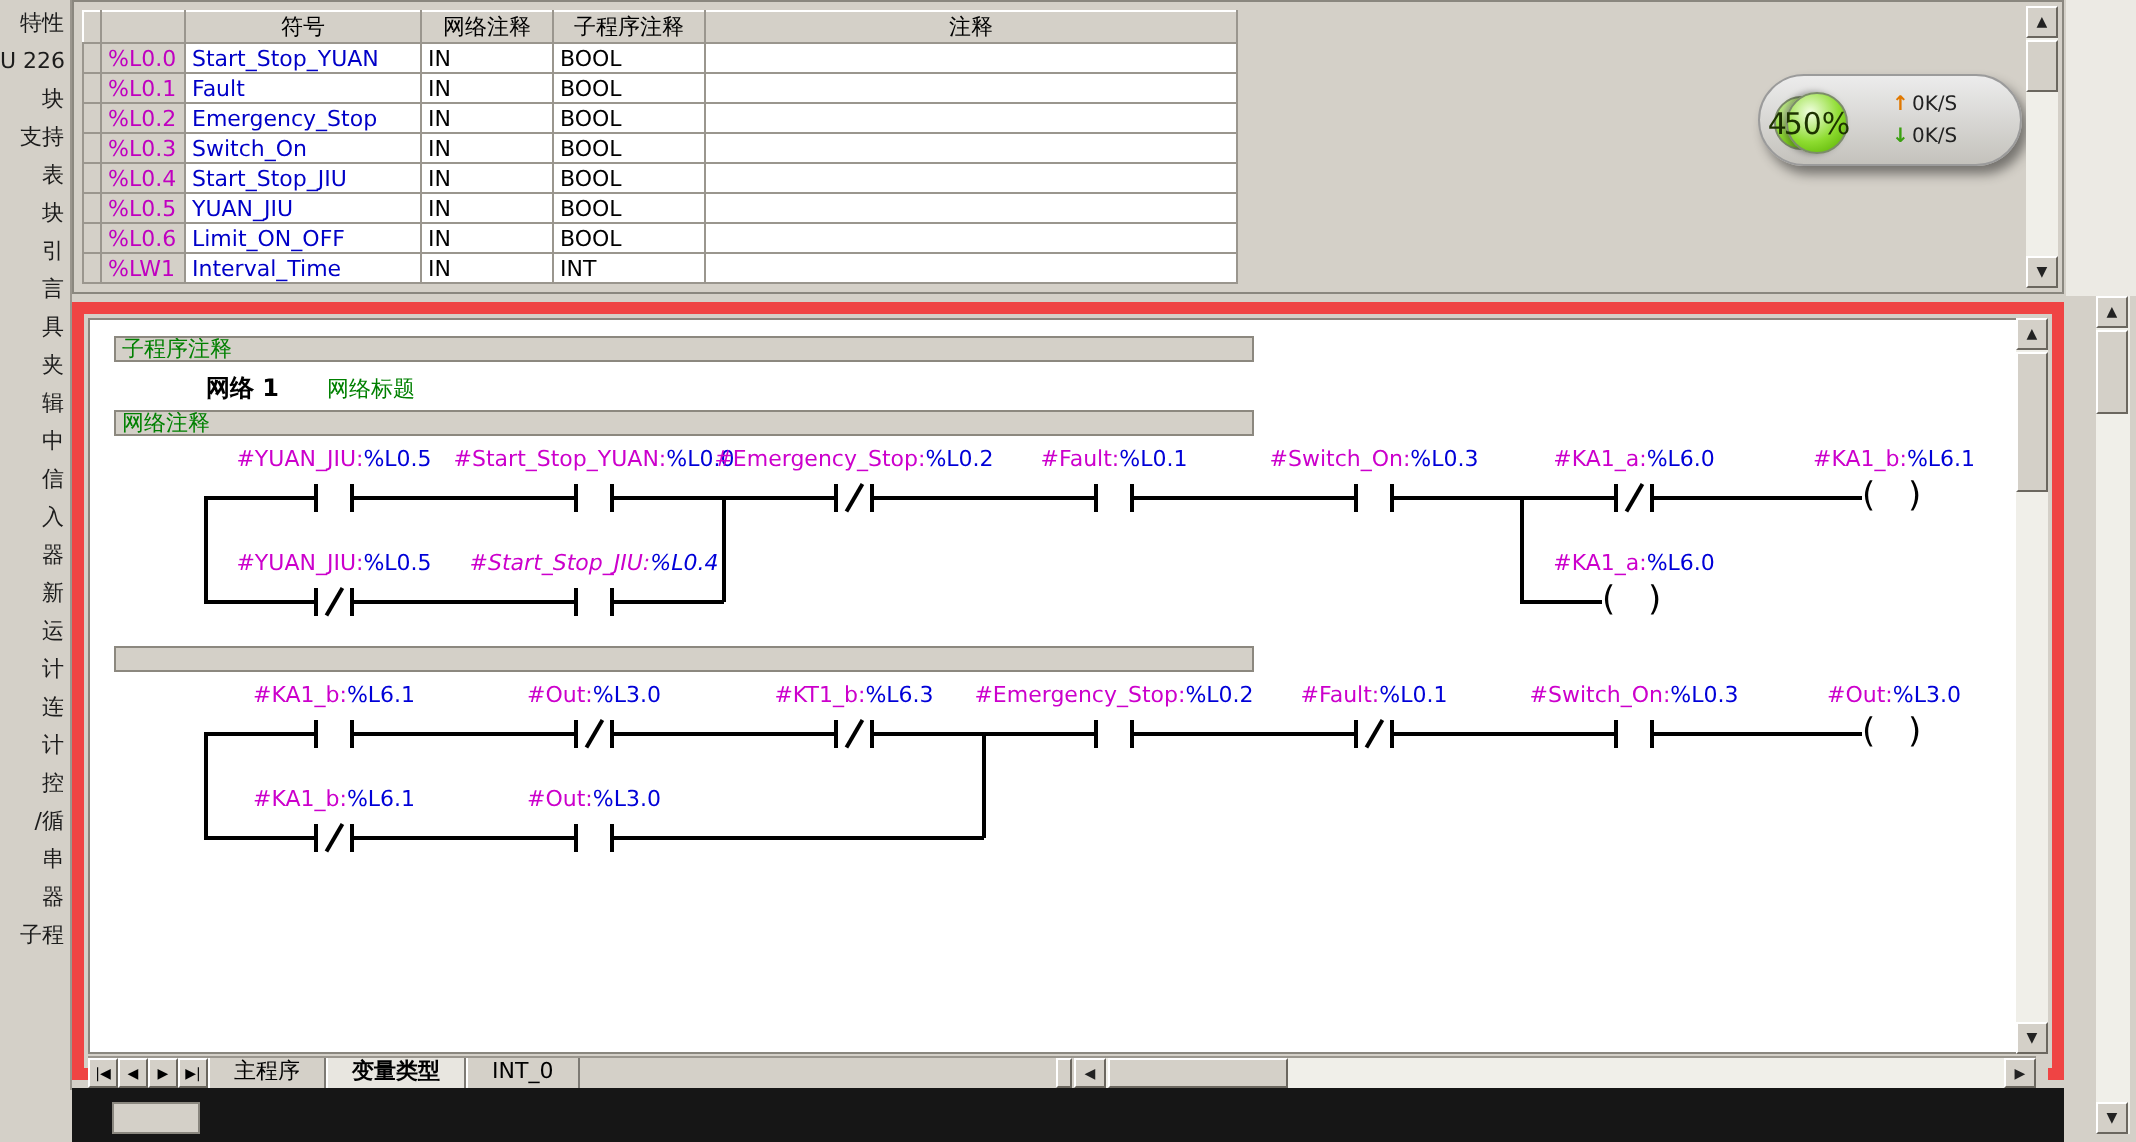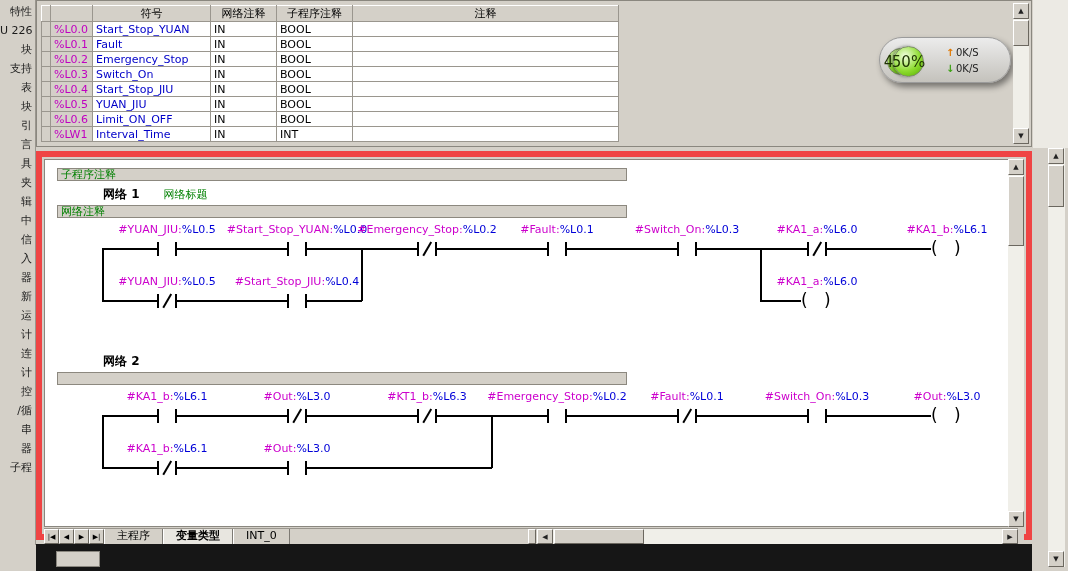--- a/index.html
+++ b/index.html
@@ -278,39 +278,36 @@
               <div class="el-label" style="left: 890px; top: 0px;"><span class="nm">#KA1_b:</span><span class="ad">%L6.1</span></div>
               <div class="hline" style="left: 825px; top: 25px; width: 49px;"></div>
               <span class="paren" style="left: 874px; top: 16px;">(</span>
               <span class="paren" style="left: 897px; top: 16px;">)</span>
               <div class="el-label" style="left: 110px; top: 52px;"><span class="nm">#YUAN_JIU:</span><span class="ad">%L0.5</span></div>
               <div class="hline" style="left: 45px; top: 77px; width: 56px;"></div>
               <div class="hline" style="left: 119px; top: 77px; width: 56px;"></div>
               <div class="vbar" style="left: 100px; top: 71px;"></div>
               <div class="vbar" style="left: 118px; top: 71px;"></div>
               <div class="slash" style="left: 102px; top: 77px;"></div>
-              <div class="el-label" style="left: 240px; top: 52px;"><span class="nm">#Start_Stop_JIU:</span><span class="ad">%L0.4</span></div>
+              <div class="el-label" style="left: 240px; top: 52px; font-style: italic;"><span class="nm">#Start_Stop_JIU:</span><span class="ad">%L0.4</span></div>
               <div class="hline" style="left: 175px; top: 77px; width: 56px;"></div>
               <div class="hline" style="left: 249px; top: 77px; width: 56px;"></div>
               <div class="vbar" style="left: 230px; top: 71px;"></div>
               <div class="vbar" style="left: 248px; top: 71px;"></div>
               <div class="el-label" style="left: 760px; top: 52px;"><span class="nm">#KA1_a:</span><span class="ad">%L6.0</span></div>
               <div class="vline" style="left: 703px; top: 25px; height: 53px;"></div>
               <div class="hline" style="left: 703px; top: 77px; width: 41px;"></div>
               <span class="paren" style="left: 744px; top: 68px;">(</span>
               <span class="paren" style="left: 767px; top: 68px;">)</span>
               <div class="vline" style="left: 45px; top: 25px; height: 53px;"></div>
               <div class="vline" style="left: 304px; top: 25px; height: 53px;"></div>
             </div>
         </div>
 
         <div class="net-block">
-          <div class="net-title">
-            <span>网络 2</span><span class="sub"></span>
-          </div>
           <div class="cbar"><span></span></div>
           <div class="net-canvas">
               <div class="el-label" style="left: 110px; top: 0px;"><span class="nm">#KA1_b:</span><span class="ad">%L6.1</span></div>
               <div class="hline" style="left: 45px; top: 25px; width: 56px;"></div>
               <div class="hline" style="left: 119px; top: 25px; width: 56px;"></div>
               <div class="vbar" style="left: 100px; top: 19px;"></div>
               <div class="vbar" style="left: 118px; top: 19px;"></div>
               <div class="el-label" style="left: 240px; top: 0px;"><span class="nm">#Out:</span><span class="ad">%L3.0</span></div>
               <div class="hline" style="left: 175px; top: 25px; width: 56px;"></div>
               <div class="hline" style="left: 249px; top: 25px; width: 56px;"></div>

